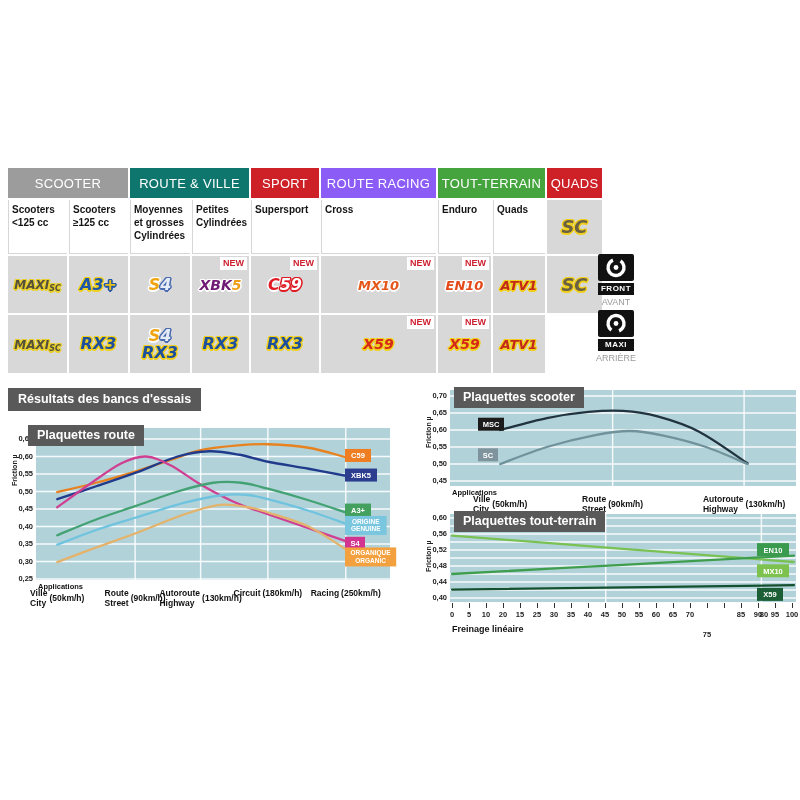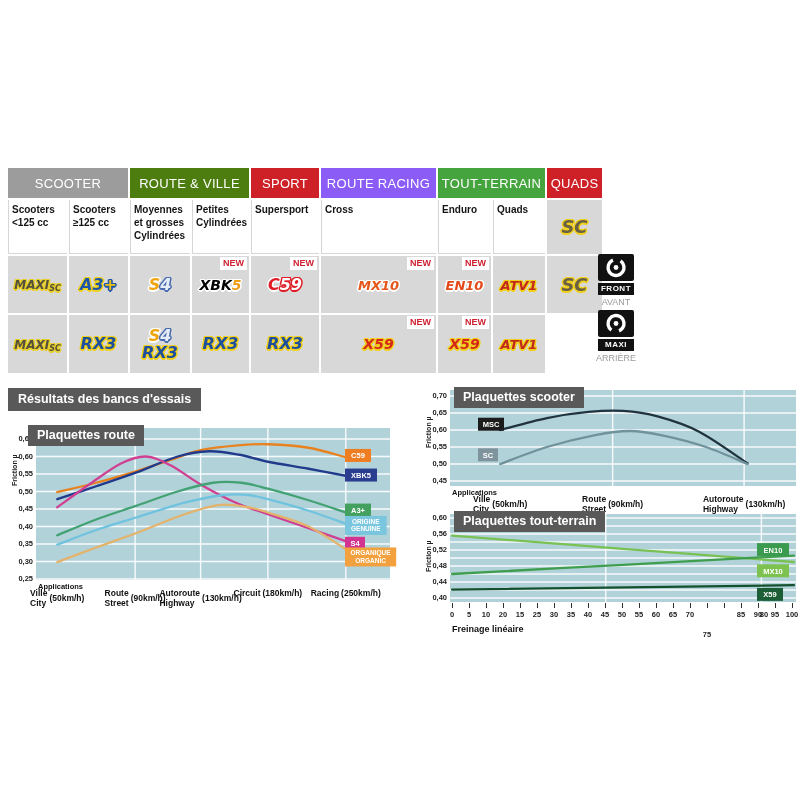--- a/index.html
+++ b/index.html
@@ -24,21 +24,21 @@
   .ol{text-shadow:-1px -1px 0 var(--o),1px -1px 0 var(--o),-1px 1px 0 var(--o),
       1px 1px 0 var(--o),-1.5px 0 0 var(--o),1.5px 0 0 var(--o),
       0 -1.5px 0 var(--o),0 1.5px 0 var(--o);}
   .lg-sc .sg-a{--o:#f1d01c;color:#6a6144;font-size:18px;}
   .lg-maxisc .sg-a{--o:#e8cf2a;color:#55503a;font-size:12px;}
   .lg-maxisc .sg-b{--o:#e8cf2a;color:#55503a;font-size:8px;vertical-align:-2px;}
   .lg-a3 .sg-a{--o:#f1d01c;color:#1e56a8;font-size:16px;}
   .lg-a3 .sg-b{--o:#1e56a8;color:#ecc018;font-size:16px;}
   .lg-s4 .sg-a{--o:#fff;color:#efa50f;font-size:16px;}
   .lg-s4 .sg-b{--o:#4a6cb0;color:#e6ecf6;font-size:16px;}
-  .lg-xbk5 .sg-a{--o:#fff;color:#000000;font-size:14px;text-align:center;}
+  .lg-xbk5 .sg-a{--o:#fff;color:#701a75;font-size:14px;text-align:center;}
   .lg-xbk5 .sg-b{--o:#fff;color:#ef9c17;font-size:14px;}
   .lg-c59 .sg-a{--o:#fff;color:#e01b24;font-size:16px;}
   .lg-c59 .sg-b{--o:#e01b24;color:#fff;font-size:16px;}
   .lg-mx10 .sg-a{--o:#fff;color:#e4561a;font-size:13px;}
   .lg-en10 .sg-a{--o:#fff;color:#e4491a;font-size:13px;}
   .lg-atv1 .sg-a{--o:#f1d01c;color:#c2281c;font-size:13px;}
   .lg-rx3 .sg-a,.lg-rx3 .sg-b{--o:#f1d01c;color:#1d4f9e;font-size:16px;}
   .lg-x59 .sg-a{--o:#f1d01c;color:#d6281a;font-size:14px;}
   
   .axle{position:absolute;width:46px;text-align:center;}
@@ -66,21 +66,21 @@
   .xnum{position:absolute;transform:translateX(-50%);font-size:7.5px;font-weight:bold;color:#222;}
   .xaxis-title{position:absolute;font-weight:bold;font-size:9px;color:#111;}
 </style>
 </head>
 <body>
 
 <div class="page">
 
   <div class="tbl">
       <div class="th" style="background: rgb(156, 156, 156); grid-column: span 2;">SCOOTER</div>
-      <div class="th" style="background: #4d7c0f; grid-column: span 2;">ROUTE &amp; VILLE</div>
+      <div class="th" style="background: #0f766e; grid-column: span 2;">ROUTE &amp; VILLE</div>
       <div class="th" style="background: rgb(205, 32, 39); grid-column: span 1;">SPORT</div>
       <div class="th" style="background: #8b5cf6; grid-column: span 1;">ROUTE RACING</div>
       <div class="th" style="background: rgb(69, 164, 61); grid-column: span 2;">TOUT-TERRAIN</div>
       <div class="th" style="background: rgb(205, 32, 39); grid-column: span 1;">QUADS</div>
       <div class="sub">Scooters
 &lt;125 cc</div>
       <div class="sub">Scooters
 ≥125 cc</div>
       <div class="sub">Moyennes
 et grosses

